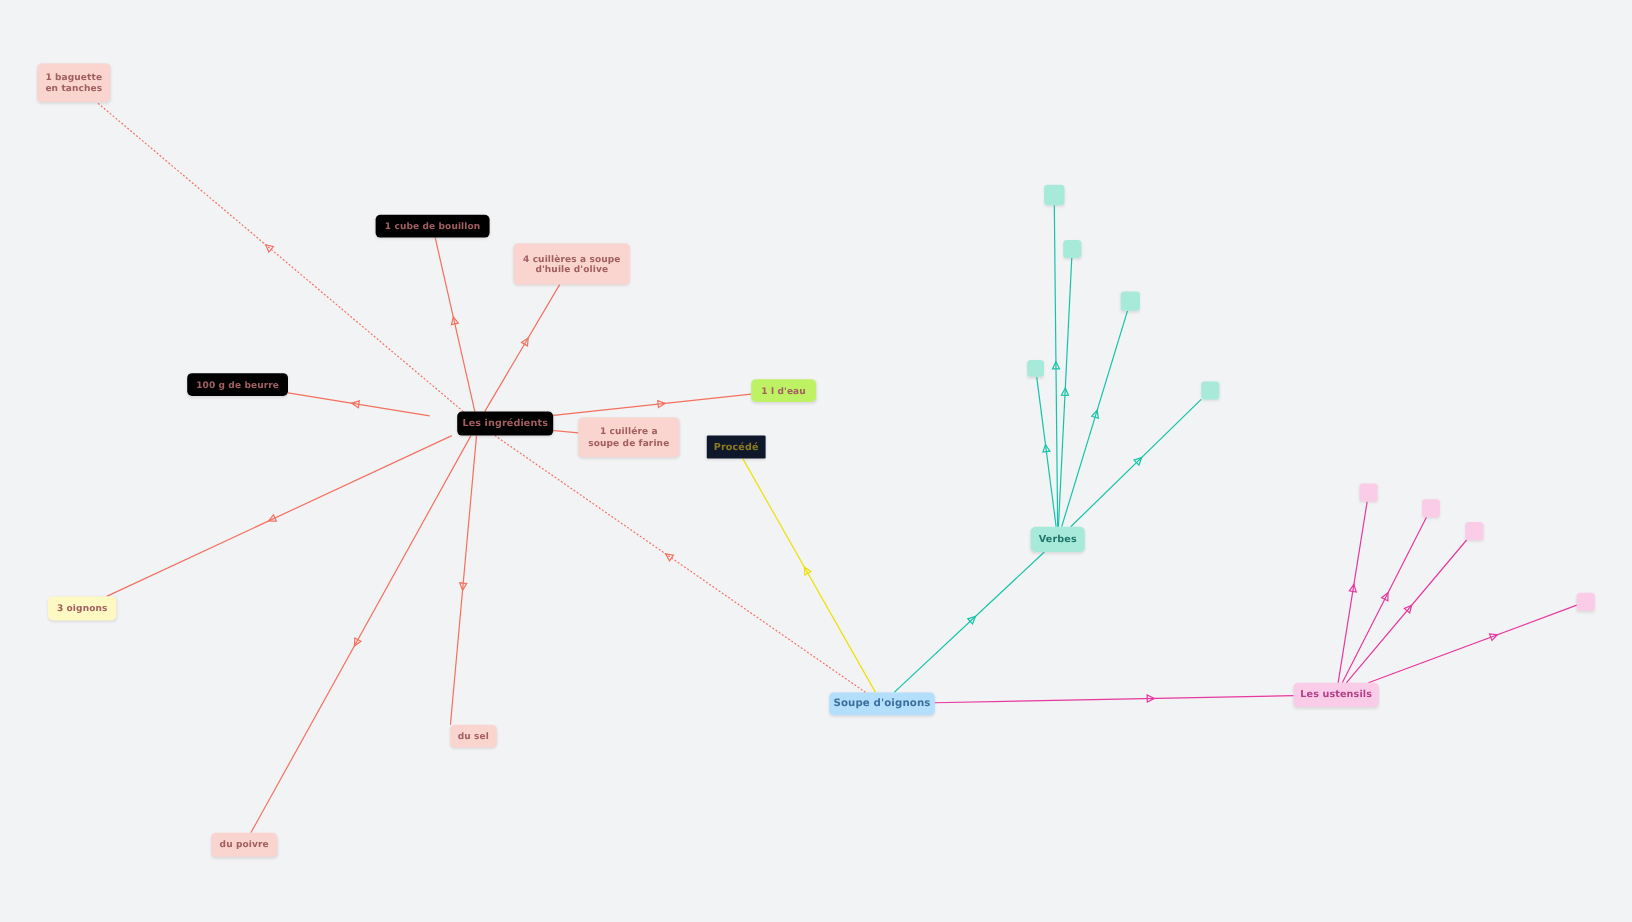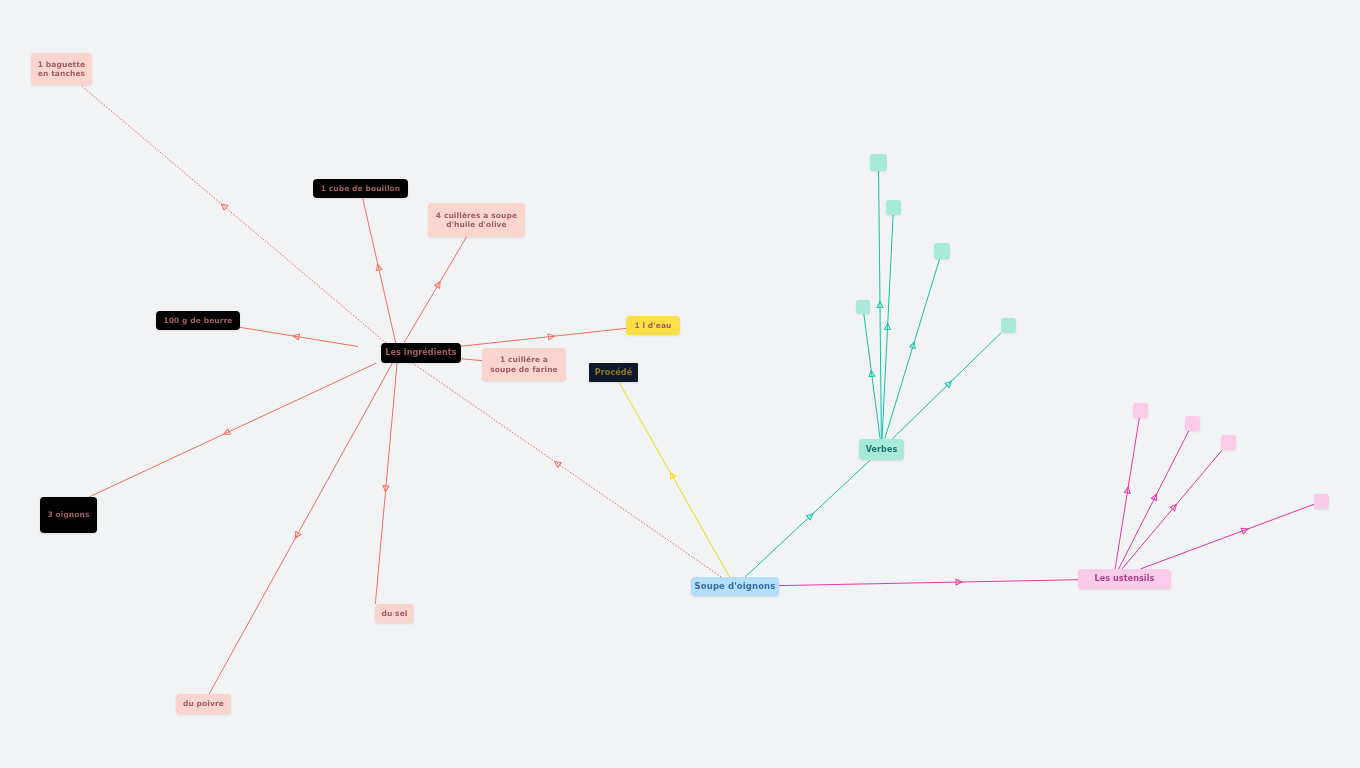--- a/index.html
+++ b/index.html
@@ -153,31 +153,31 @@
       <g>
         <line x1="1140.3387096774193" y1="569" x2="1314" y2="504.29447115384613" stroke="#e8379e" stroke-width="1"></line>
         <polygon points="3.6,0 -2.4,2.9 -2.4,-2.9" fill="none" stroke="#e8379e" stroke-width="1" stroke-linejoin="miter" transform="translate(1244.5354838709677,530.1766826923076) rotate(-20.43520009529539)"></polygon>
       </g>
     </svg>
   <div id="node-layer">
       <div class="node" style="left: 691px; top: 577px; width: 88px; height: 19px; font-size: 8.5px; background: rgb(179, 223, 252); color: rgb(59, 111, 158);">Soupe d'oignons</div>
       <div class="node" style="left: 358px; top: 343px; width: 80px; height: 20px; font-size: 8px; background: #000000; color: rgb(162, 94, 96); margin-left: 23px;">Les ingrédients</div>
       <div class="node sharp" style="left: 589px; top: 363px; width: 49px; height: 19px; font-size: 8px; background: #0f172a; color: rgb(138, 123, 31);">Procédé</div>
       <div class="node" style="left: 859px; top: 439px; width: 45px; height: 21px; font-size: 8px; background: rgb(168, 234, 218); color: rgb(33, 119, 107); text-align: center;">Verbes</div>
-      <div class="node" style="left: 1078px; top: 569px; width: 93px; height: 20px; font-size: 8px; background: rgb(251, 204, 232); color: rgb(178, 65, 138);">Les ustensils</div>
+      <div class="node" style="left: 1078px; top: 569px; width: 71px; height: 20px; font-size: 8px; background: rgb(251, 204, 232); color: rgb(178, 65, 138);">Les ustensils</div>
       <div class="node" style="left: 31px; top: 53px; width: 61px; height: 32px; font-size: 7.5px; background: rgb(250, 212, 206); color: rgb(162, 94, 96);">1 baguette
 en tanches</div>
       <div class="node" style="left: 313px; top: 179px; width: 95px; height: 19px; font-size: 7.5px; background: #000000; color: rgb(162, 94, 96);">1 cube de bouillon</div>
       <div class="node" style="left: 428px; top: 203px; width: 97px; height: 34px; font-size: 7.5px; background: rgb(250, 212, 206); color: rgb(162, 94, 96);">4 cuillères a soupe
 d'huile d'olive</div>
       <div class="node" style="left: 156px; top: 311px; width: 84px; height: 19px; font-size: 7.5px; background: #000000; color: rgb(162, 94, 96);">100 g de beurre</div>
-      <div class="node" style="left: 626px; top: 316px; width: 54px; height: 19px; font-size: 7.5px; background: #fde047; color: rgb(162, 94, 96);">1 l d'eau</div>
+      <div class="node" style="left: 626px; top: 316px; width: 54px; height: 19px; font-size: 7.5px; background: #bef264; color: rgb(162, 94, 96);">1 l d'eau</div>
       <div class="node" style="left: 482px; top: 348px; width: 84px; height: 33px; font-size: 7.5px; background: rgb(250, 212, 206); color: rgb(162, 94, 96);">1 cuillére a
 soupe de farine</div>
-      <div class="node" style="left: 40px; top: 497px; width: 57px; height: 36px; font-size: 7.5px; background: #000000; color: rgb(162, 94, 96);">3 oignons</div>
+      <div class="node" style="left: 40px; top: 497px; width: 57px; height: 20px; font-size: 7.5px; background: #fef9c3; color: rgb(162, 94, 96);">3 oignons</div>
       <div class="node" style="left: 355px; top: 604px; width: 39px; height: 19px; font-size: 7.5px; background: rgb(250, 212, 206); color: rgb(162, 94, 96); margin-left: 20px;">du sel</div>
       <div class="node" style="left: 176px; top: 694px; width: 55px; height: 20px; font-size: 7.5px; background: rgb(250, 212, 206); color: rgb(162, 94, 96);">du poivre</div>
       <div class="node-sm" style="left: 870px; top: 154px; width: 17px; height: 17px; background: rgb(168, 234, 218);"></div>
       <div class="node-sm" style="left: 886px; top: 200px; width: 15px; height: 15px; background: rgb(168, 234, 218);"></div>
       <div class="node-sm" style="left: 934px; top: 243px; width: 16px; height: 16px; background: rgb(168, 234, 218);"></div>
       <div class="node-sm" style="left: 856px; top: 300px; width: 14px; height: 14px; background: rgb(168, 234, 218);"></div>
       <div class="node-sm" style="left: 1001px; top: 318px; width: 15px; height: 15px; background: rgb(168, 234, 218);"></div>
       <div class="node-sm" style="left: 1133px; top: 403px; width: 15px; height: 15px; background: rgb(251, 204, 232);"></div>
       <div class="node-sm" style="left: 1185px; top: 416px; width: 15px; height: 15px; background: rgb(251, 204, 232);"></div>
       <div class="node-sm" style="left: 1221px; top: 435px; width: 15px; height: 15px; background: rgb(251, 204, 232);"></div>

